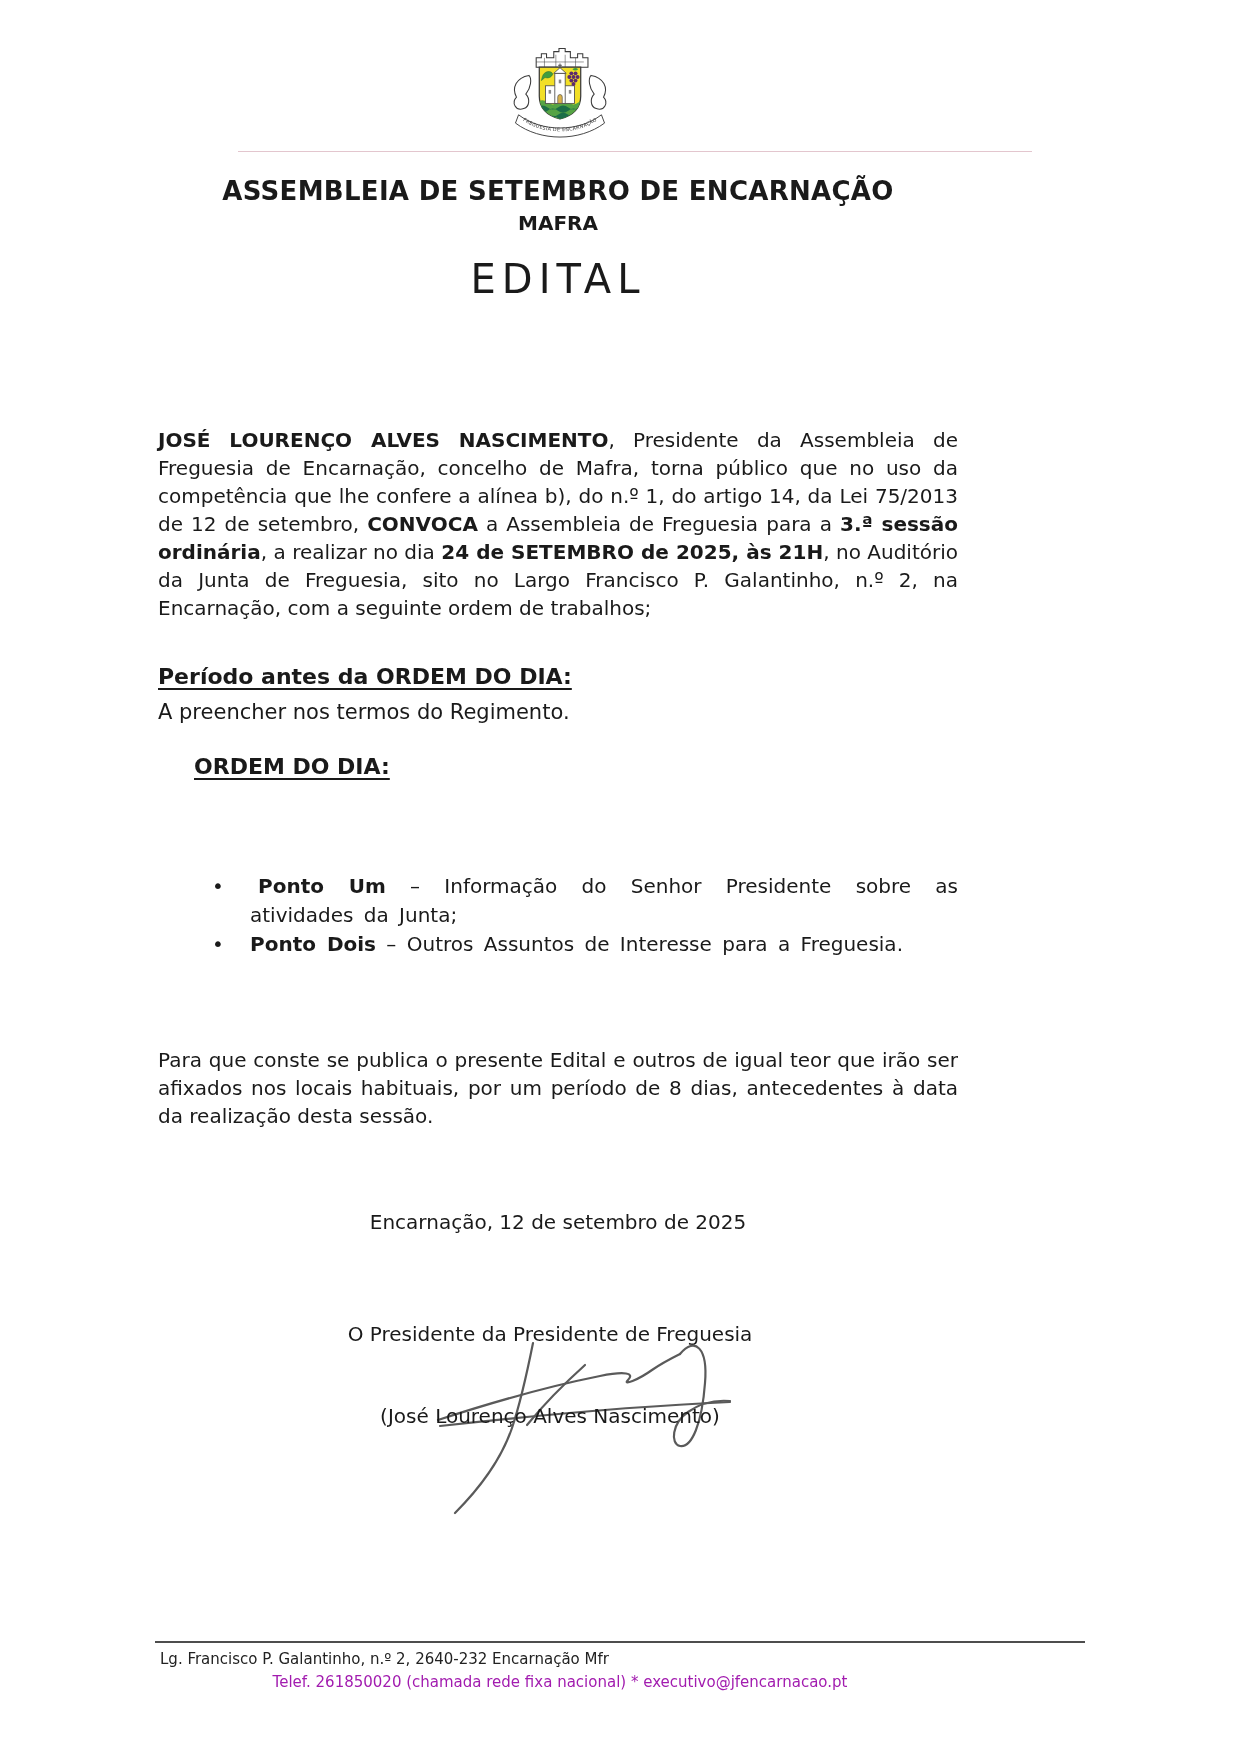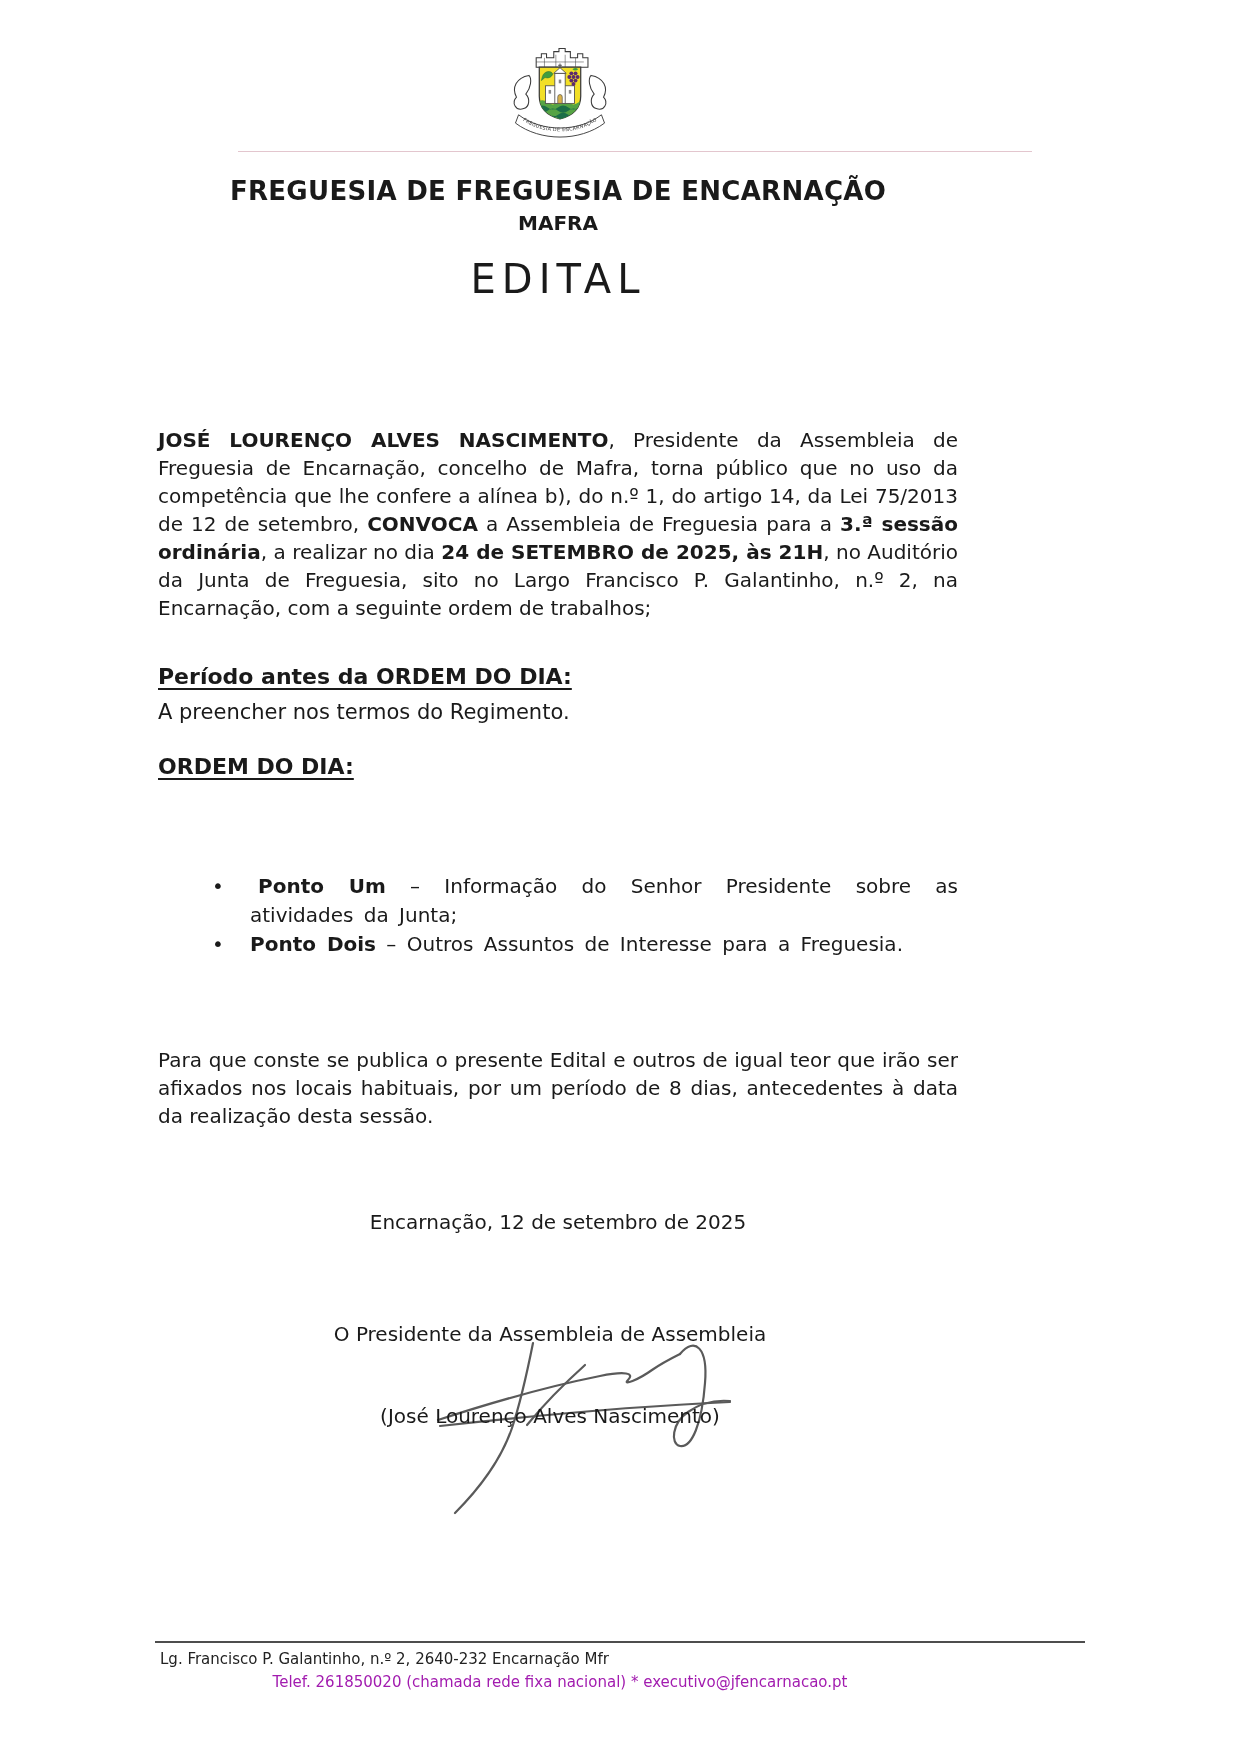--- a/index.html
+++ b/index.html
@@ -19,21 +19,21 @@
   .org-sub{position:absolute;left:158px;top:211px;width:800px;text-align:center;
     font-size:20px;font-weight:bold;}
   .doc-title{position:absolute;left:158px;top:256px;width:800px;text-align:center;
     font-size:40px;letter-spacing:6px;font-weight:400;}
   .intro{position:absolute;left:158px;top:406px;width:800px;
     font-size:20px;line-height:28px;text-align:justify;}
   .heading{position:absolute;left:158px;font-size:22px;font-weight:bold;
     text-decoration:underline;text-decoration-thickness:2px;text-underline-offset:4px;}
   .h-pre{top:664px;}
   .pre-note{position:absolute;left:158px;top:700px;font-size:21px;}
-  .h-ordem{top:754px;}
+  .h-ordem{top:754px;margin-left:36px;}
   .agenda{position:absolute;left:212px;top:872px;width:746px;}
   .agenda-item{display:flex;font-size:20px;line-height:29px;}
   .bullet{flex:0 0 38px;width:38px;}
   .agenda-text{flex:1;text-align:justify;word-spacing:4px;}
   .closing{position:absolute;left:158px;top:1026px;width:800px;
     font-size:20px;line-height:28px;text-align:justify;}
   .dateline{position:absolute;left:158px;top:1210px;width:800px;text-align:center;font-size:20px;}
   .sig-role{position:absolute;left:158px;top:1322px;width:784px;text-align:center;font-size:20px;}
   .sig-name{position:absolute;left:158px;top:1404px;width:784px;text-align:center;font-size:20px;}
   .sig-svg{position:absolute;left:400px;top:1328px;width:360px;height:200px;}
@@ -104,21 +104,21 @@
     <g>
       <path d="M16,70 C38,87 74,87 96,70 L99,78 C75,96 37,96 13,78 Z" fill="#ffffff" stroke="#3a3a3a" stroke-width="0.9"></path>
       <text font-size="4.6" letter-spacing="0.35" fill="#333333" font-family="DejaVu Sans, sans-serif">
         <textPath href="#bannerPath" startOffset="50%" text-anchor="middle">FREGUESIA DE ENCARNAÇÃO</textPath>
       </text>
     </g>
   </svg>
 
   <div class="sep-line"></div>
 
-  <div class="org-title">FREGUESIA DE FREGUESIA DE ENCARNAÇÃO</div>
+  <div class="org-title">ASSEMBLEIA DE SETEMBRO DE ENCARNAÇÃO</div>
   <div class="org-sub">MAFRA</div>
   <div class="doc-title">EDITAL</div>
 
   <p class="intro"><span style="font-weight: bold;">JOSÉ LOURENÇO ALVES NASCIMENTO</span><span>, Presidente da Assembleia de Freguesia de Encarnação, concelho de Mafra, torna público que no uso da competência que lhe confere a alínea b), do n.º 1, do artigo 14, da Lei 75/2013 de 12 de setembro, </span><span style="font-weight: bold;">CONVOCA</span><span> a Assembleia de Freguesia para a </span><span style="font-weight: bold;">3.ª sessão ordinária</span><span>, a realizar no dia </span><span style="font-weight: bold;">24 de SETEMBRO de 2025, às 21H</span><span>, no Auditório da Junta de Freguesia, sito no Largo Francisco P. Galantinho, n.º 2, na Encarnação, com a seguinte ordem de trabalhos;</span></p>
 
   <div class="heading h-pre">Período antes da ORDEM DO DIA:</div>
   <div class="pre-note">A preencher nos termos do Regimento.</div>
 
   <div class="heading h-ordem">ORDEM DO DIA:</div>
 
@@ -130,21 +130,21 @@
     <div class="agenda-item">
       <span class="bullet">•</span>
       <div class="agenda-text"><span style="font-weight: bold;">Ponto Dois</span><span> – Outros Assuntos de Interesse para a Freguesia.</span></div>
     </div>
   </div>
 
   <p class="closing">Para que conste se publica o presente Edital e outros de igual teor que irão ser afixados nos locais habituais, por um período de 8 dias, antecedentes à data da realização desta sessão.</p>
 
   <div class="dateline">Encarnação, 12 de setembro de 2025</div>
 
-  <div class="sig-role">O Presidente da Assembleia de Assembleia</div>
+  <div class="sig-role">O Presidente da Presidente de Freguesia</div>
 
   <svg class="sig-svg" viewBox="0 0 360 200">
     <g fill="none" stroke="#5a5a5a" stroke-width="2.2" stroke-linecap="round">
       <path d="M133,15 C128,40 122,70 112,100 C100,135 75,165 55,185"></path>
       <path d="M185,37 C165,55 145,75 127,97"></path>
       <path d="M38,92 C90,75 150,58 200,48 C225,43 235,45 228,52 C222,58 238,52 252,42 C262,35 272,30 280,26"></path>
       <path d="M280,26 C295,8 308,20 305,55 C302,95 292,120 280,118 C270,116 272,95 288,84 C302,74 318,72 330,73"></path>
       <path d="M40,98 C130,88 240,78 330,74"></path>
     </g>
   </svg>

